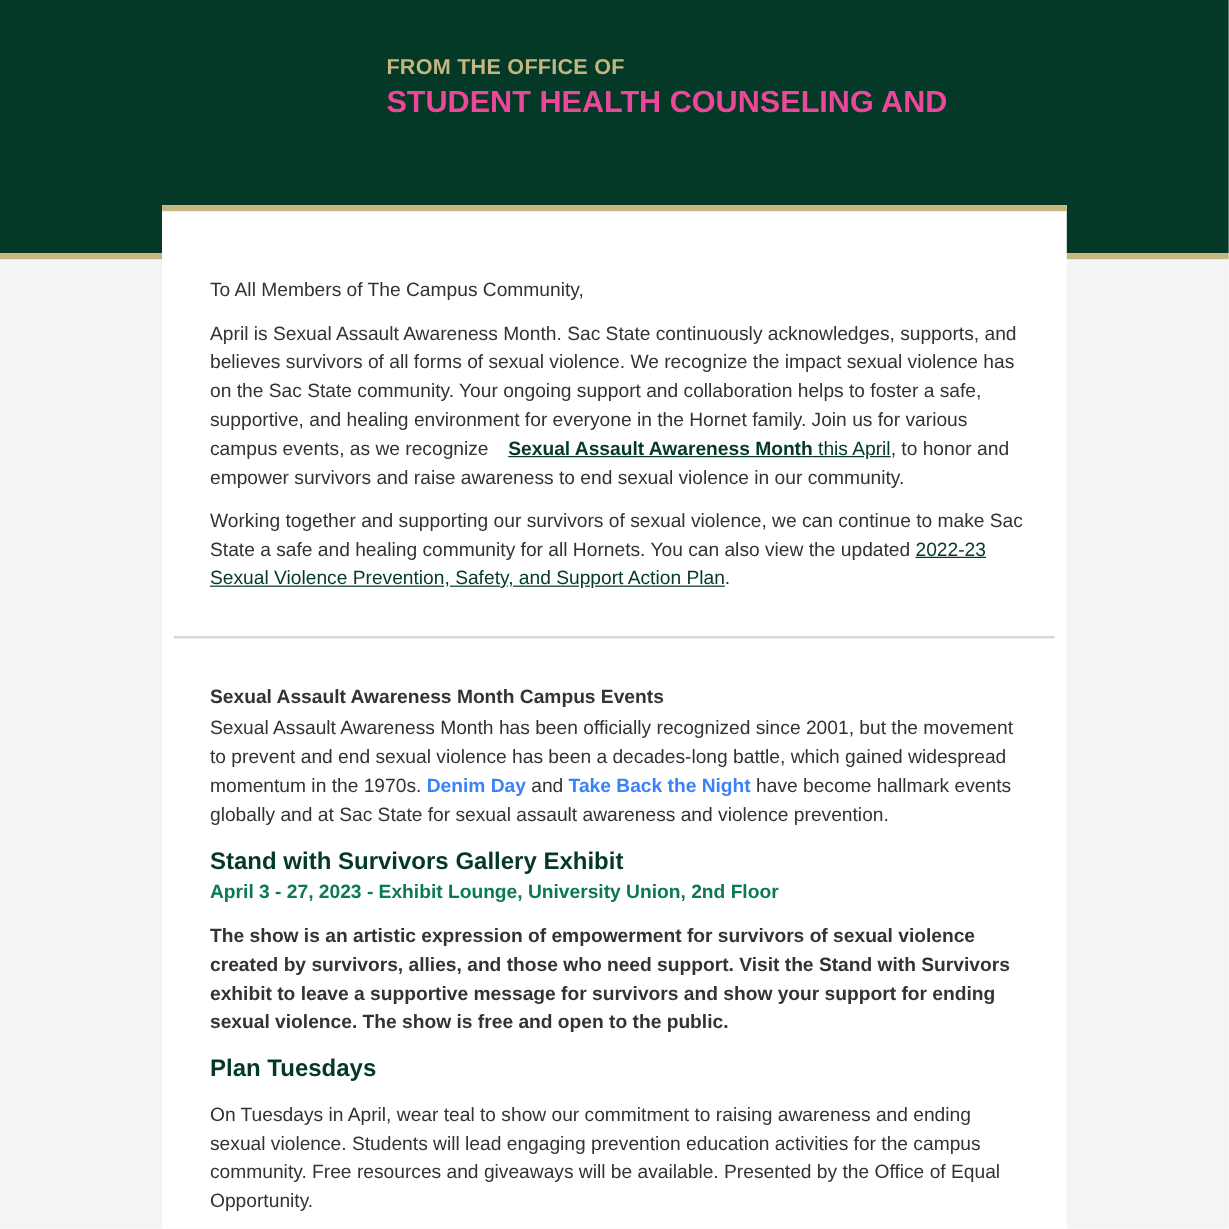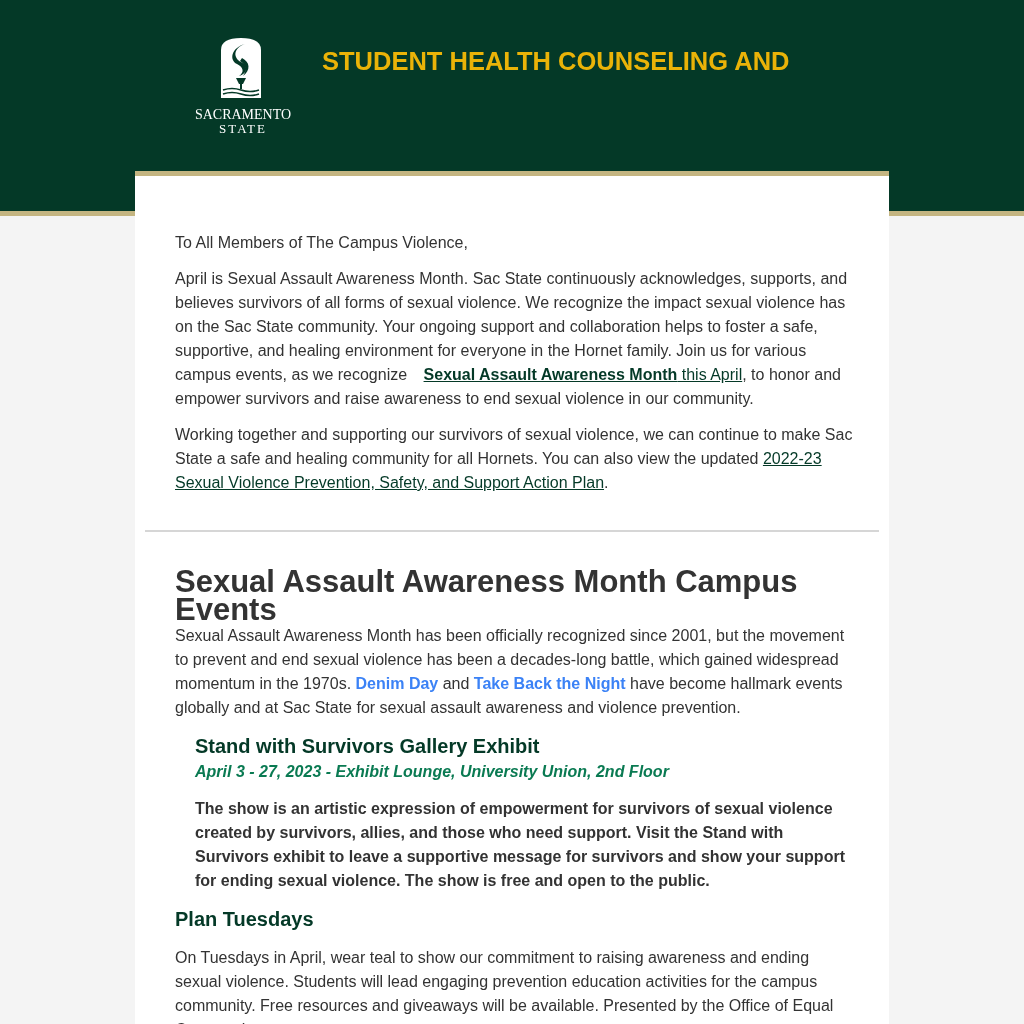--- a/index.html
+++ b/index.html
@@ -23,81 +23,69 @@
   }
   .logo {
     position: absolute; left: 60px; top: 36px; width: 96px; height: 100px;
   }
   .header-text { position: absolute; left: 187px; top: 46px; width: 520px; }
   .kicker {
     color: #c4b581; font-weight: bold; font-size: 18px; letter-spacing: 0.2px;
     margin: 0 0 4px 0; line-height: 20px;
   }
   .office {
-    color: #eab308; font-weight: bold; font-size: 25.5px; line-height: 30px; margin: 0;
+    color: #ec4899; font-weight: bold; font-size: 25.5px; line-height: 30px; margin: 0;
   }
   .card {
     position: absolute; left: 135px; top: 171px; width: 754px; height: 900px;
     background: #ffffff;
     border-top: 5px solid #c4b581;
     box-sizing: border-box;
   }
   .content { position: absolute; left: 40px; top: 55px; width: 680px; color: #333333; }
   p { margin: 0; font-size: 16px; line-height: 24px; }
   .p-gap { margin-top: 12px; }
   a { color: #043927; text-decoration: underline; }
   .strong-link { font-weight: bold; margin-left: 12px; }
   .divider {
     position: absolute; left: 10px; top: 354px; width: 734px; height: 2px; background: #d6d6d6;
   }
   .events { position: absolute; left: 40px; top: 392px; width: 680px; color: #333333; }
-  h2 { font-size: 31px; line-height: 28px; margin: 0; color: #333333; font-weight: bold; }
+  h2 { font-size: 16px; line-height: 28px; margin: 0; color: #333333; font-weight: bold; }
   h3 { font-size: 20px; line-height: 24px; margin: 0; color: #043927; font-weight: bold; }
-  .when { font-size: 16px; line-height: 20px; color: #0a7a52; font-weight: bold; font-style: italic; margin: 4px 0 0 0; }
+  .when { font-size: 16px; line-height: 20px; color: #0a7a52; font-weight: bold; margin: 4px 0 0 0; }
   .bold-green { color: #3b82f6; font-weight: bold; }
 </style>
 </head>
 <body>
 
 <div class="top-band"></div>
 <div class="top-band-gold"></div>
 
 <div class="header">
-  <div class="logo">
-    <svg width="96" height="100" viewBox="0 0 96 100">
-      <path d="M26 62 L26 14 Q26 2 46 2 Q66 2 66 14 L66 62 Z" fill="#ffffff"></path>
-      <path d="M50 8 C38 12 38 22 46 26 C54 30 52 38 44 40 C50 36 48 31 42 28 C34 24 36 12 50 8 Z" fill="#043927"></path>
-      <path d="M47 22 C55 26 56 34 48 40 C52 34 51 29 45 25 Z" fill="#043927"></path>
-      <path d="M41 42 L51 42 L48 48 L44 48 Z" fill="#043927"></path>
-      <rect x="45" y="47" width="2" height="6" fill="#043927"></rect>
-      <path d="M28 54 Q37 51 46 54 T64 54" stroke="#043927" stroke-width="1.6" fill="none"></path>
-      <path d="M28 58 Q37 55 46 58 T64 58" stroke="#043927" stroke-width="1.6" fill="none"></path>
-      <text x="48" y="83" text-anchor="middle" fill="#ffffff" font-family="Liberation Serif, serif" font-size="14">SACRAMENTO</text>
-      <text x="48" y="97" text-anchor="middle" fill="#ffffff" font-family="Liberation Serif, serif" font-size="13" letter-spacing="2">STATE</text>
-    </svg>
-  </div>
   <div class="header-text">
+    <div class="kicker">FROM THE OFFICE OF</div>
     <div class="office">STUDENT HEALTH COUNSELING AND</div>
   </div>
 </div>
 
 <div class="card">
   <div class="content">
-    <p>To All Members of The Campus Violence,</p>
+    <p>To All Members of The Campus Community,</p>
     <p class="p-gap"><span>April is Sexual Assault Awareness Month. Sac State continuously acknowledges, supports, and believes survivors of all forms of sexual violence. We recognize the impact sexual violence has on the Sac State community. Your ongoing support and collaboration helps to foster a safe, supportive, and healing environment for everyone in the Hornet family. Join us for various campus events, as we recognize </span><a href="#"><span class="strong-link">Sexual Assault Awareness Month</span><span> this April</span></a><span>, to honor and empower survivors and raise awareness to end sexual violence in our community.</span></p>
     <p class="p-gap"><span>Working together and supporting our survivors of sexual violence, we can continue to make Sac State a safe and healing community for all Hornets. You can also view the updated </span><a href="#">2022-23 Sexual Violence Prevention, Safety, and Support Action Plan</a><span>.</span></p>
   </div>
 
   <div class="divider"></div>
 
   <div class="events">
     <h2>Sexual Assault Awareness Month Campus Events</h2>
     <p><span>Sexual Assault Awareness Month has been officially recognized since 2001, but the movement to prevent and end sexual violence has been a decades-long battle, which gained widespread momentum in the 1970s. </span><span class="bold-green">Denim Day</span><span> and </span><span class="bold-green">Take Back the Night</span><span> have become hallmark events globally and at Sac State for sexual assault awareness and violence prevention.</span></p>
 
-    <div style="margin-top: 14px; margin-left: 20px;">
+    <div style="margin-top: 14px;">
       <h3>Stand with Survivors Gallery Exhibit</h3>
       <p class="when">April 3 - 27, 2023 - Exhibit Lounge, University Union, 2nd Floor</p>
       <p style="margin-top: 15px; font-weight: bold;">The show is an artistic expression of empowerment for survivors of sexual violence created by survivors, allies, and those who need support. Visit the Stand with Survivors exhibit to leave a supportive message for survivors and show your support for ending sexual violence. The show is free and open to the public.</p>
     </div>
 
     <div style="margin-top: 14px;">
       <h3>Plan Tuesdays</h3>
       <p style="margin-top: 15px;">On Tuesdays in April, wear teal to show our commitment to raising awareness and ending sexual violence. Students will lead engaging prevention education activities for the campus community. Free resources and giveaways will be available. Presented by the Office of Equal Opportunity.</p>
     </div>
   </div>

